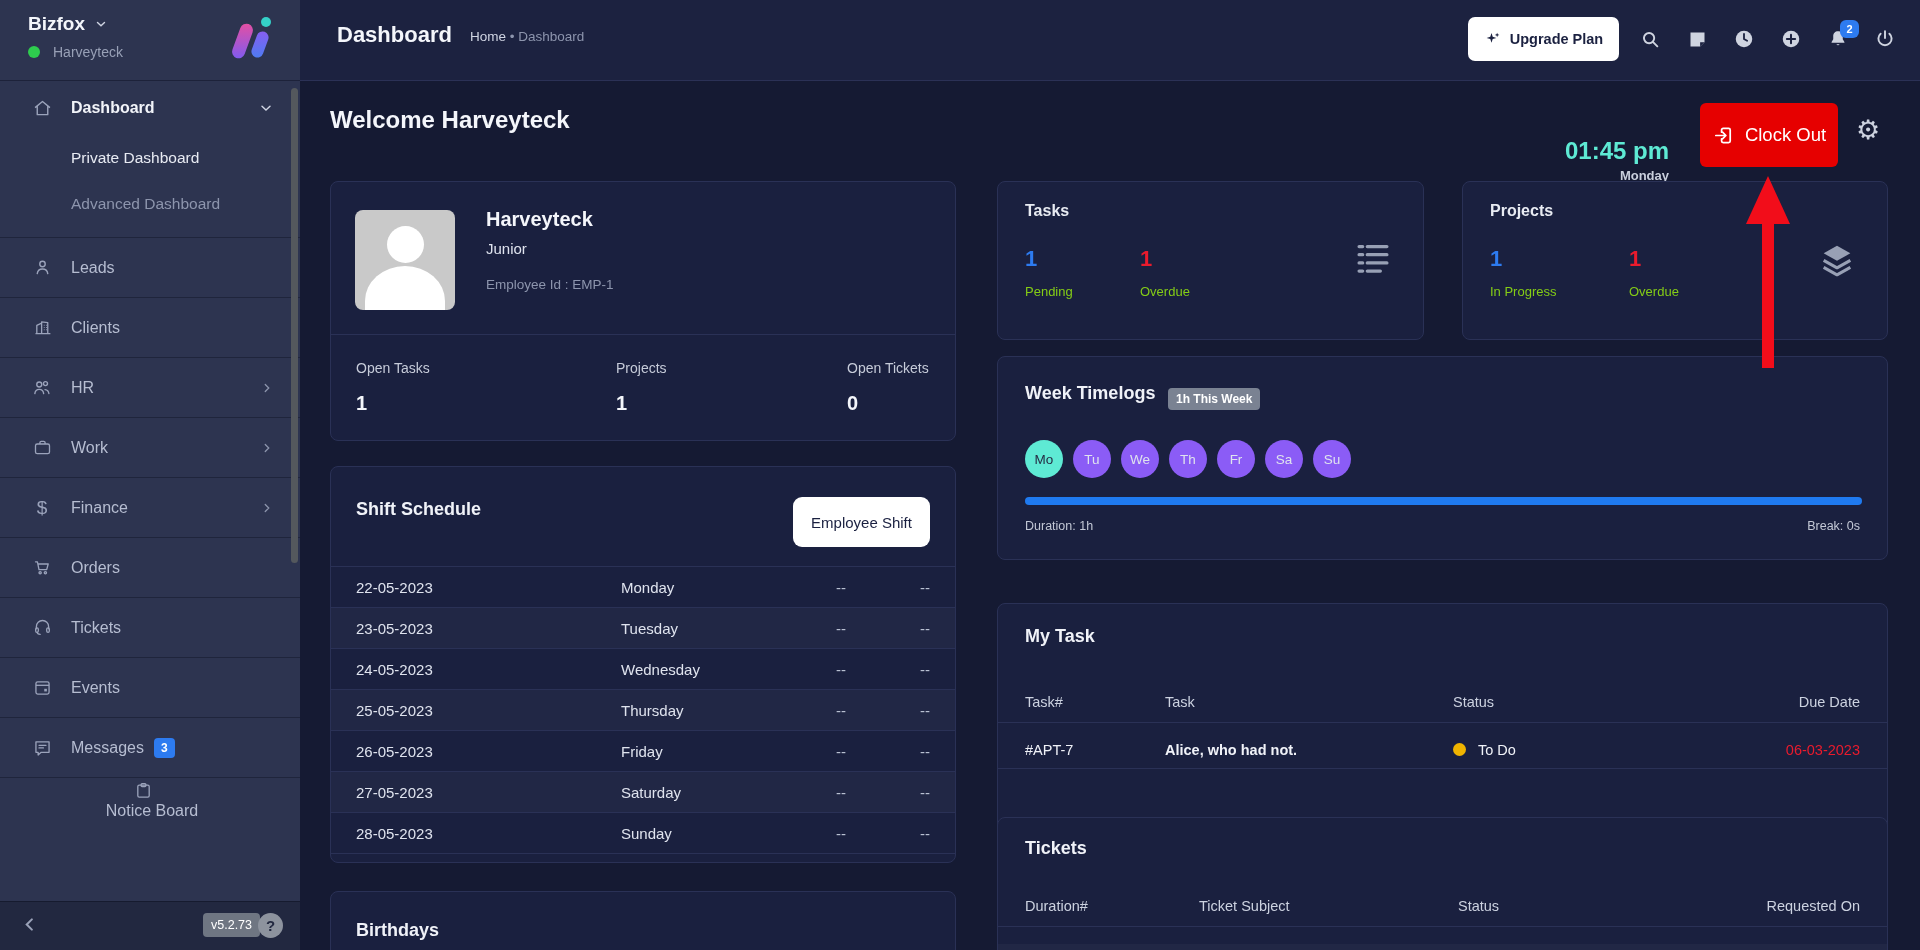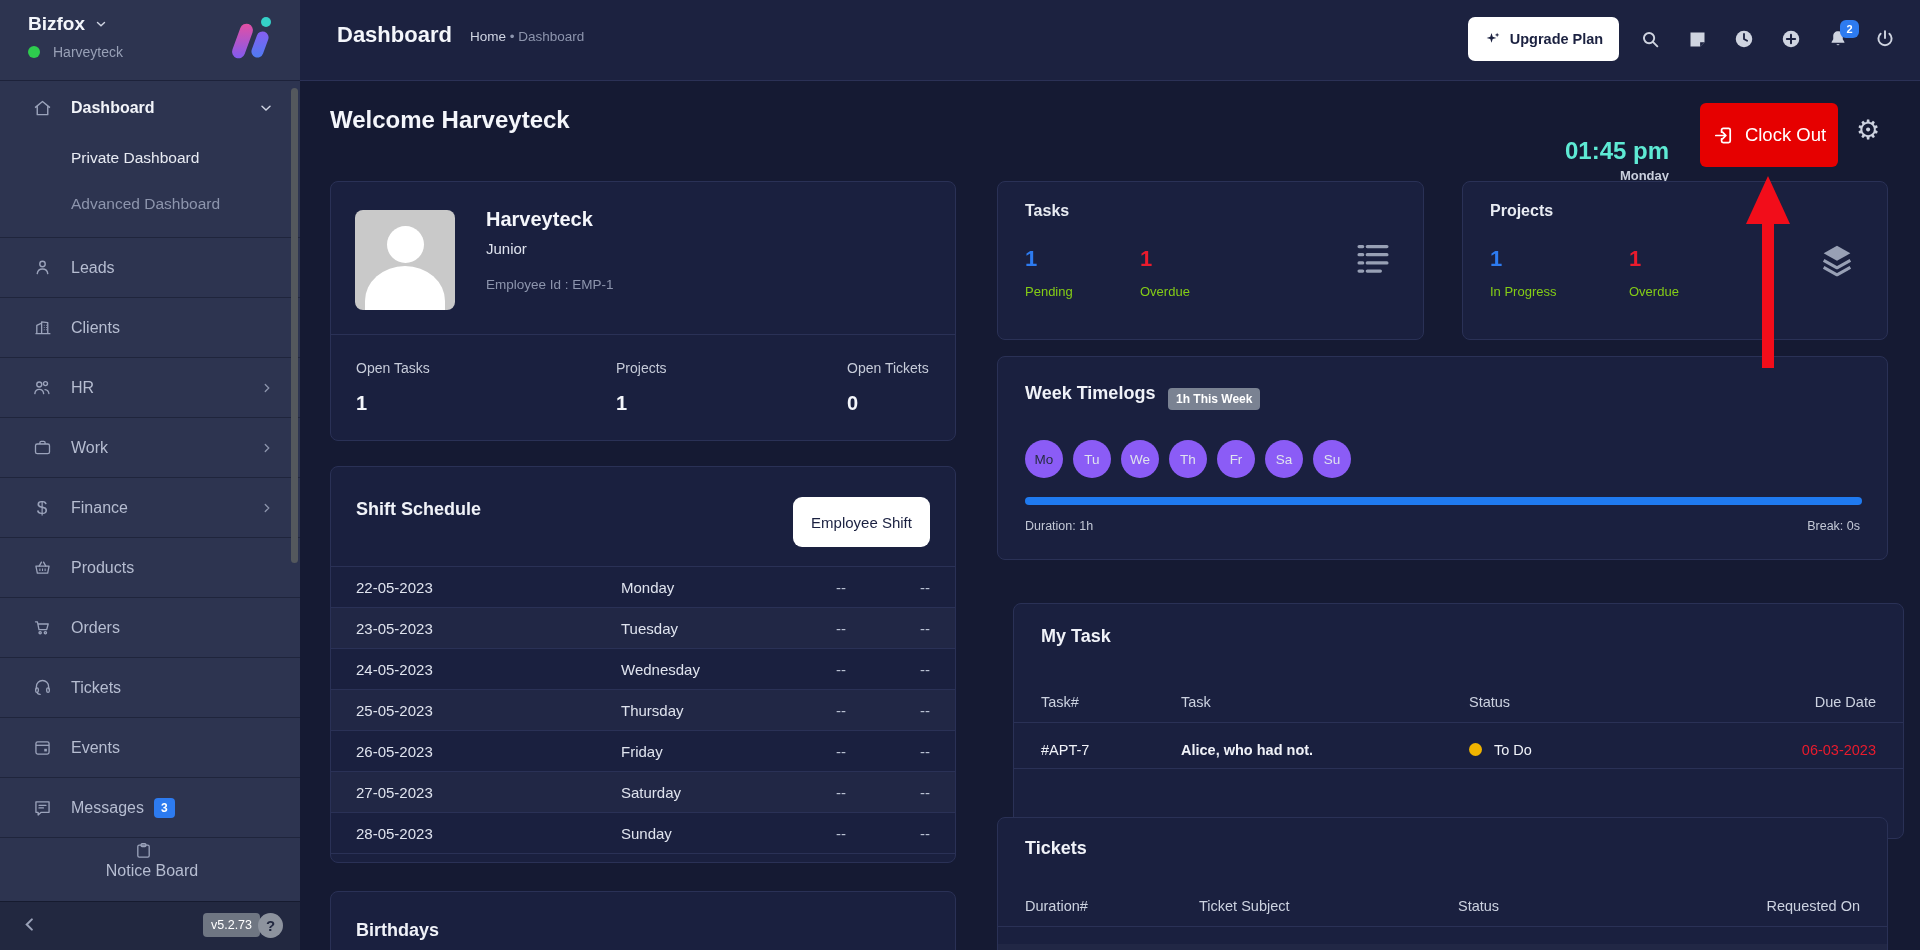--- a/index.html
+++ b/index.html
@@ -99,21 +99,21 @@
   .mini-lab{position:absolute;top:102px;font-size:13px;color:#84cc16;}
   .val-blue{color:#2d7bf0;} .val-red{color:#ea1b2d;}
   .mini-icon{position:absolute;right:30px;top:58px;color:#98a0b5;}
 
   
   .wt-badge{position:absolute;left:170px;top:31px;background:#7a8292;color:#fff;
     font-size:12px;font-weight:bold;border-radius:4px;padding:4px 8px;}
   .days{position:absolute;left:27px;top:83px;display:flex;gap:10px;}
   .day{width:38px;height:38px;border-radius:50%;background:#8b5cf6;color:#dfe3ee;
     font-size:13.5px;display:flex;align-items:center;justify-content:center;cursor:pointer;}
-  .day.active{background:#8b5cf6;color:#262c44;}
+  .day.active{background:#5eead4;color:#262c44;}
   .wt-bar{position:absolute;left:27px;top:140px;width:837px;height:8px;border-radius:4px;background:#1f7af0;}
   .wt-meta{position:absolute;top:162px;font-size:12.5px;color:#c3c8d6;}
 
   
   .emp-shift-btn{position:absolute;left:462px;top:30px;width:137px;height:50px;background:#fff;
     border-radius:9px;color:#1a2040;font-size:15px;display:flex;align-items:center;justify-content:center;cursor:pointer;}
   .shift-table{position:absolute;left:0;top:99px;width:100%;border-top:1px solid #2a3156;}
   .shift-row{display:flex;align-items:center;height:41px;border-bottom:1px solid #2a3156;
     font-size:15px;color:#dfe3ee;position:relative;padding:0 25px;}
   .shift-row:nth-child(even){background:rgba(255,255,255,.03);}
@@ -220,30 +220,20 @@
   <div class="nav-item">
     <span class="nav-ic">
         <span class="dollar">$</span>
       </span>
     <span class="nav-label">Finance</span>
     <svg class="chev-r" width="14" height="14" viewBox="0 0 24 24" fill="none" stroke="currentColor" stroke-width="2.2" stroke-linecap="round">
         <path d="M9 6l6 6-6 6"></path>
       </svg>
   </div>
 
-  <div class="nav-item">
-    <span class="nav-ic">
-      <svg width="21" height="21" viewBox="0 0 24 24" fill="none" stroke="currentColor" stroke-width="1.5" stroke-linejoin="round">
-          <path d="M4.5 10.5h15l-1.6 8h-11.8z"></path>
-          <path d="M8.2 10.5l2.6-4.7M15.8 10.5l-2.6-4.7" stroke-linecap="round"></path>
-          <path d="M9 13v3M12 13v3M15 13v3" stroke-width="1.2"></path>
-        </svg>
-    </span>
-    <span class="nav-label">Products</span>
-  </div>
 
   <div class="nav-item">
     <span class="nav-ic">
       <svg width="21" height="21" viewBox="0 0 24 24" fill="none" stroke="currentColor" stroke-width="1.5" stroke-linecap="round" stroke-linejoin="round">
           <path d="M4 5.5h2.2L8 14.5h8.8l1.7-6.5H7"></path>
           <circle cx="9.3" cy="18" r="1.3"></circle>
           <circle cx="15.3" cy="18" r="1.3"></circle>
         </svg>
     </span>
     <span class="nav-label">Orders</span>
@@ -490,21 +480,21 @@
     </div>
     <div class="shift-row">
       <span class="sh-date">28-05-2023</span>
       <span class="sh-day">Sunday</span>
       <span class="sh-in">--</span>
       <span class="sh-out">--</span>
     </div>
   </div>
 </div>
 
-<div class="card" style="left:997px;top:603px;width:891px;height:236px;margin-left:16px;">
+<div class="card" style="left:997px;top:603px;width:891px;height:236px;">
   <div class="card-title abs" style="left:27px;top:22px;">My Task</div>
   <div class="tbl-head" style="top:90px;">
     <span class="c-id">Task#</span>
     <span class="c-task">Task</span>
     <span class="c-status">Status</span>
     <span class="c-due">Due Date</span>
   </div>
   <div class="tbl-div" style="top:118px;"></div>
   <div class="task-row">
     <span class="c-id">#APT-7</span>

